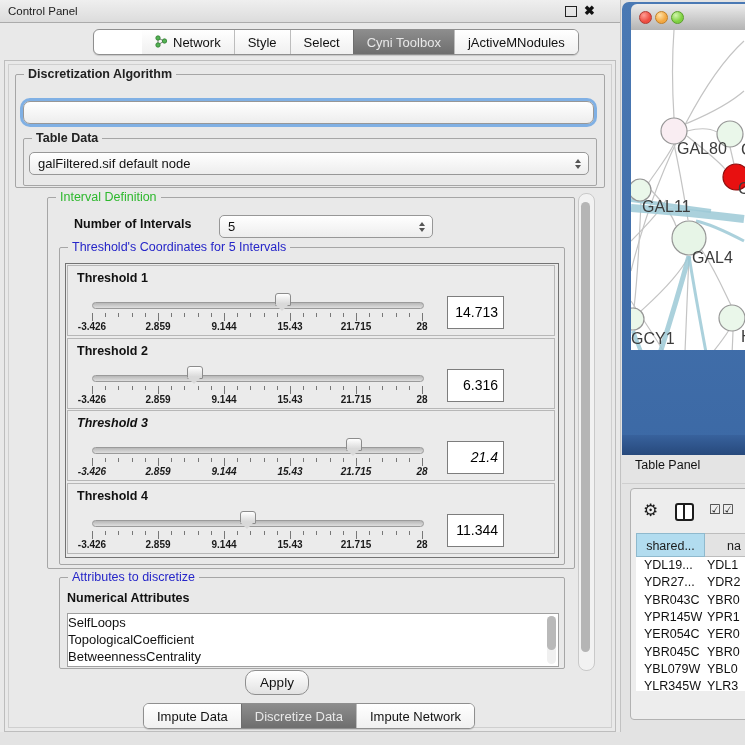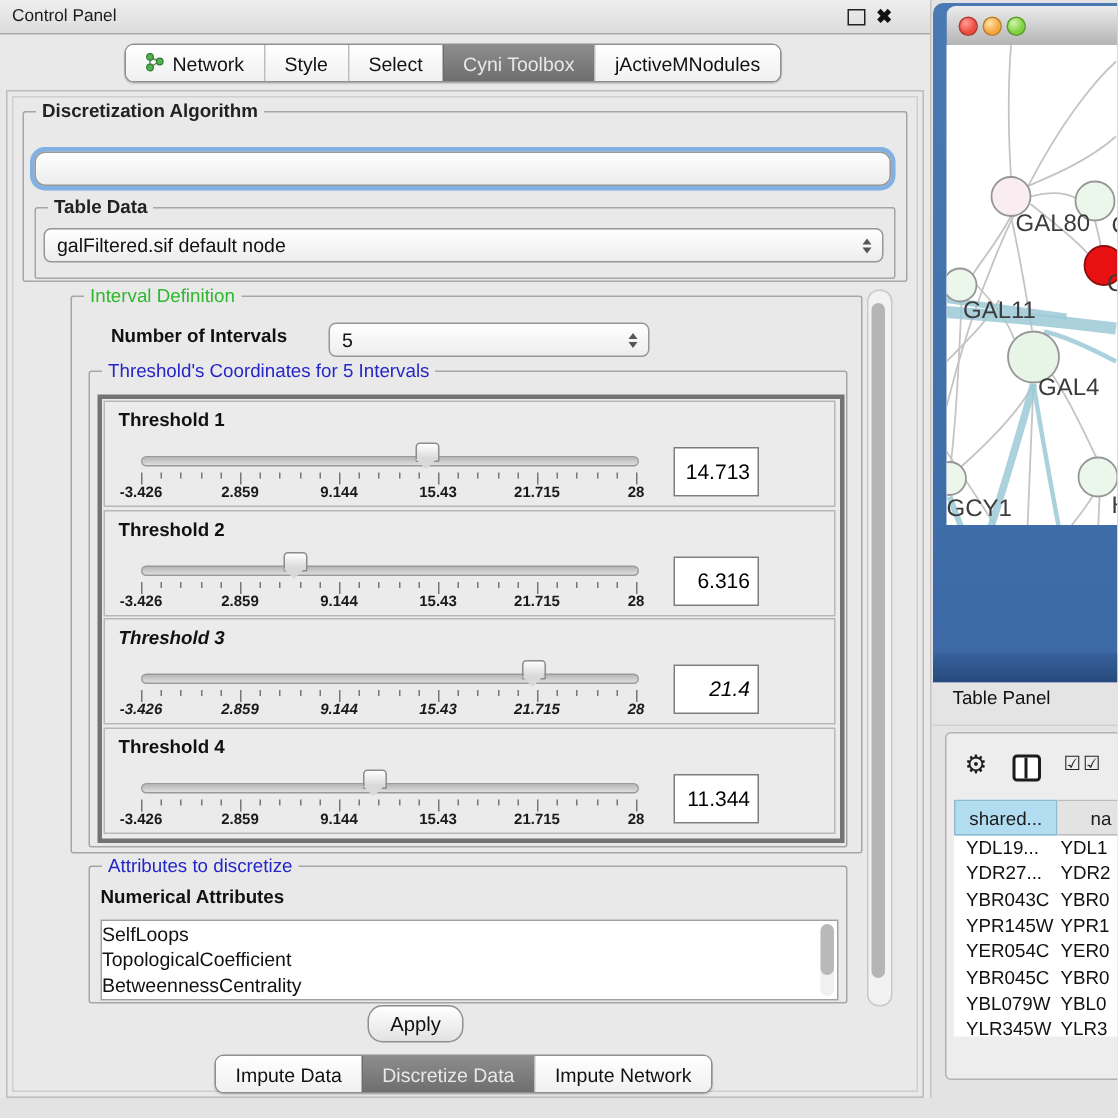--- a/index.html
+++ b/index.html
@@ -10,21 +10,21 @@
   #control-panel{left:0;top:0;width:620px;height:732px;background:#e9e9e9;border-right:1px solid #c2c2c2;}
   #cp-titlebar{left:0;top:0;width:620px;height:22px;background:linear-gradient(#efefef,#dcdcdc);border-bottom:1px solid #ababab;}
   #cp-title{left:8px;top:0;height:22px;line-height:22px;font-size:11.5px;color:#1c1c1c;}
   #cp-float{left:565px;top:6px;width:10px;height:9px;border:1.5px solid #222;background:transparent;}
   #cp-close{left:584px;top:3px;font-size:13px;font-weight:bold;color:#111;}
 
   .seg{display:inline-flex;height:24px;border:1px solid #8f8f8f;border-radius:6px;overflow:hidden;background:#fff;font-size:13px;box-shadow:0 1px 1px rgba(0,0,0,.15);}
   .seg .item{display:flex;align-items:center;gap:5px;padding:0 13px;background:linear-gradient(#ffffff,#f0f0f0);color:#111;border-left:1px solid #bdbdbd;white-space:nowrap;}
   .seg .item:first-child{border-left:none;}
   .seg .item.sel{background:linear-gradient(#8d8d8d,#6e6e6e);color:#e8e8e8;border-left-color:#6e6e6e;}
-  #top-tabbar{left:83px;top:29px;}
+  #top-tabbar{left:93px;top:29px;padding-left:48px;}
   #bottom-tabbar{left:143px;top:703px;}
 
   #outer-panel{left:4px;top:60px;width:610px;height:670px;border:1px solid #bdbdbd;box-shadow:inset 0 0 0 3px #e9e9e9, inset 0 0 0 4px #cfcfcf;background:#e9e9e9;}
 
   .group{border:1px solid #a6a6a6;border-radius:2px;background:transparent;}
   .legend{position:absolute;top:-8px;left:8px;background:#e9e9e9;padding:0 4px;font-size:12.5px;white-space:nowrap;}
   .legend.black{color:#222;font-weight:bold;}
   .legend.green{color:#2db82d;}
   .legend.blue{color:#2525c8;}
 
@@ -42,21 +42,21 @@
   #algo-popup{left:13px;top:80px;width:565px;height:56px;background:#fff;border:1px solid #c6c6c6;border-radius:6px;box-shadow:0 4px 10px rgba(0,0,0,.38);z-index:40;}
   #algo-popup .ph{position:absolute;left:0;top:5px;width:100%;text-align:center;font-size:13px;color:#aeaeae;}
   #algo-popup .op1{position:absolute;left:2px;top:22px;font-size:13px;font-weight:bold;color:#000;}
   #algo-popup .op2{position:absolute;left:2px;top:38px;font-size:13px;color:#000;}
 
   
   #main-vscroll{left:577px;top:192px;width:15px;height:476px;background:#f2f2f2;border:1px solid #c9c9c9;border-radius:8px;}
   #main-vscroll .thumb{position:absolute;left:2px;top:8px;width:9px;height:450px;background:#b5b5b5;border-radius:5px;}
 
   
-  #th-container{left:64px;top:262px;width:492px;height:293px;background:#ebebeb;border:3px solid #737373;}
+  #th-container{left:64px;top:262px;width:492px;height:293px;background:#ebebeb;border:1px solid #737373;}
   .th-panel{position:absolute;left:1px;width:488px;height:71px;border:1px solid #b7b7b7;background:#ebebeb;box-sizing:border-box;}
   .th-label{position:absolute;left:9px;top:5px;font-size:12.5px;font-weight:bold;color:#111;}
   .th-track{position:absolute;left:24px;top:36px;width:330px;height:5px;background:linear-gradient(#b7b7b7,#dedede);border:1px solid #9a9a9a;border-radius:4px;}
   .th-thumb{position:absolute;width:14px;height:11px;top:27px;background:linear-gradient(#ffffff,#d4d4d4);border:1px solid #8c8c8c;border-radius:3px 3px 1px 1px;}
   .th-thumb:after{content:"";position:absolute;left:-1px;top:10px;width:0;height:0;border-left:7px solid transparent;border-right:7px solid transparent;border-top:7px solid #d9d9d9;}
   .th-ticks{position:absolute;left:24px;top:47px;width:330px;height:9px;}
   .th-ticks i{position:absolute;top:0;width:1px;background:#777;}
   .th-ticklabels{position:absolute;left:24px;top:55px;width:330px;height:12px;}
   .th-ticklabels span{position:absolute;transform:translateX(-50%);font-size:10px;font-weight:600;color:#1a1a1a;white-space:nowrap;}
   .th-value{position:absolute;left:379px;top:30px;width:50px;height:31px;background:#fff;border:1px solid #7d7d7d;font-size:14px;color:#000;text-align:right;line-height:31px;padding-right:5px;}

